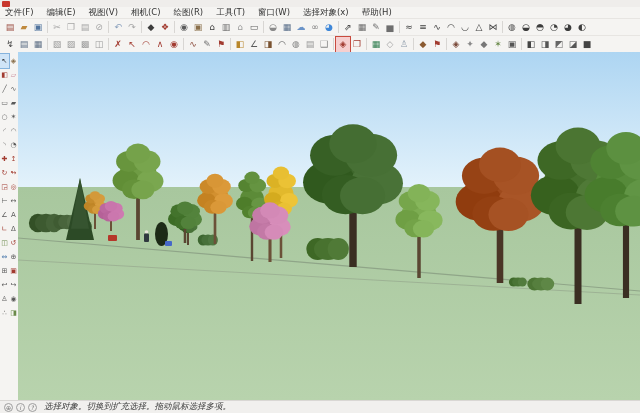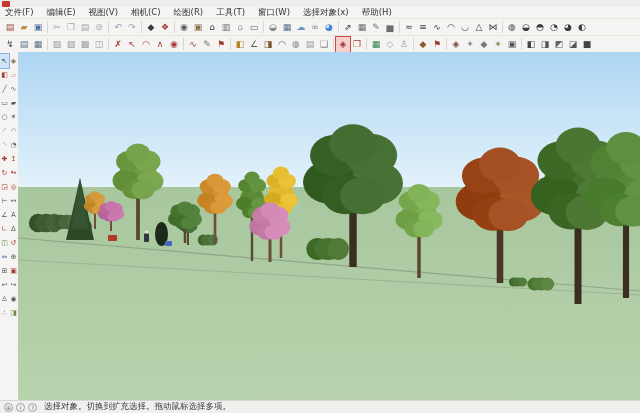--- a/index.html
+++ b/index.html
@@ -24,21 +24,21 @@
 
   .workarea { display:flex; height:348px; flex:0 0 auto; }
   .lefttools { width:18px; background:#f5f4f2; display:flex; flex-wrap:wrap;
     align-content:flex-start; padding-top:2px; flex:0 0 auto; }
   .ltbtn { width:9px; height:14px; font-size:7px; line-height:14px; text-align:center;
     cursor:default; overflow:hidden; }
   .ltbtn.active { background:#cfe4f7; outline:1px solid #85b3dd; }
   #viewport { display:block; }
 
   .statusbar { height:13px; flex:0 0 auto; display:flex; align-items:center;
-    background:#f1f0ee; border-top:1px solid #d9d7d4; padding-left:4px; gap:3px; }
+    background:#f1f0ee; border-top:1px solid #d9d7d4; padding-left:4px; gap:3px;font-style:italic; }
   .sicon { width:9px; height:9px; border:1px solid #9e9e9e; border-radius:50%;
     font-size:6px; line-height:7px; text-align:center; color:#777; flex:0 0 auto; }
   .statusmsg { font-size:8.5px; color:#3c3c3c; margin-left:4px; white-space:nowrap; }
 </style>
 </head>
 <body>
 
 <div class="app">
   <div class="titlebar">
     <span class="logo"></span>

